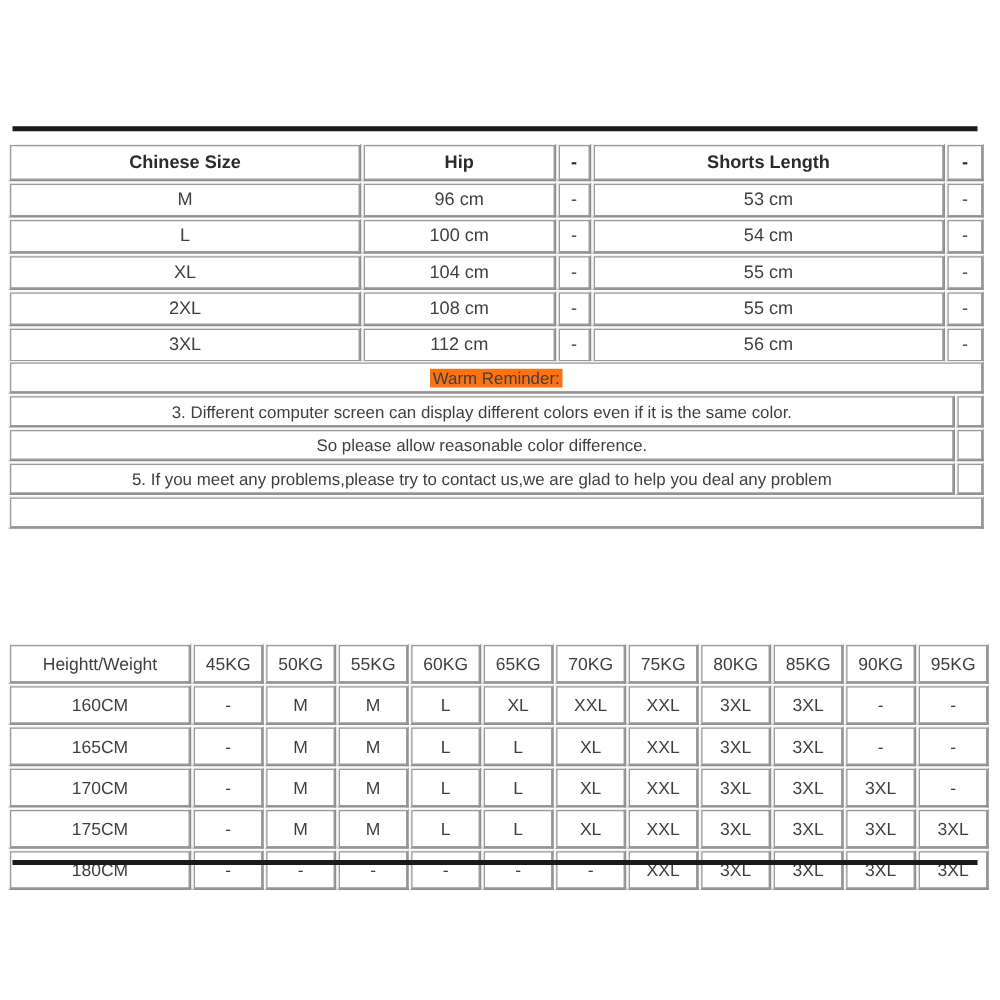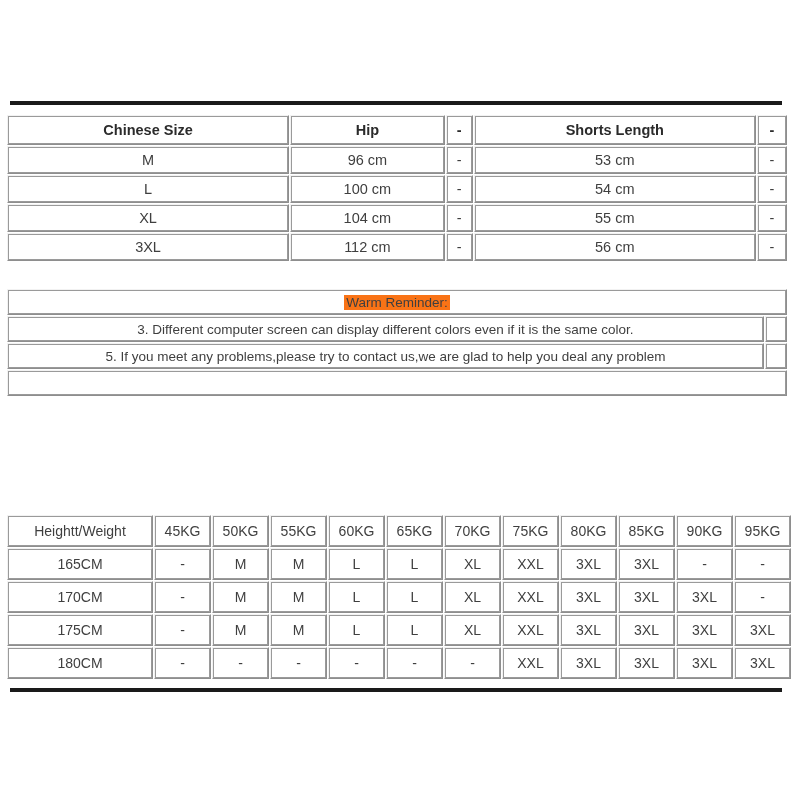--- a/index.html
+++ b/index.html
@@ -172,20 +172,27 @@
           <td>-</td>
         </tr>
         <tr>
           <td>XL</td>
           <td>104 cm</td>
           <td>-</td>
           <td>55 cm</td>
           <td>-</td>
         </tr>
         <tr>
+          <td>2XL</td>
+          <td>108 cm</td>
+          <td>-</td>
+          <td>55 cm</td>
+          <td>-</td>
+        </tr>
+        <tr>
           <td>3XL</td>
           <td>112 cm</td>
           <td>-</td>
           <td>56 cm</td>
           <td>-</td>
         </tr>
       </tbody>
     </table>
   </div>
 
@@ -194,20 +201,24 @@
       <colgroup>
           <col>
           <col style="width:22px">
         </colgroup>
       <tbody>
         <tr>
           <td colspan="2" class="rem-title"><span class="hl">Warm Reminder:</span></td>
         </tr>
         <tr>
           <td class="rem-plain">3. Different computer screen can display different colors even if it is the same color.</td>
+          <td class="pad-col"></td>
+        </tr>
+        <tr>
+          <td class="rem-plain">So please allow reasonable color difference.</td>
           <td class="pad-col"></td>
         </tr>
         <tr>
           <td class="rem-plain">5. If you meet any problems,please try to contact us,we are glad to help you deal any problem</td>
           <td class="pad-col"></td>
         </tr>
         <tr>
           <td colspan="2" class="rem-plain rem-empty"></td>
         </tr>
       </tbody>
@@ -241,20 +252,34 @@
           <th>70KG</th>
           <th>75KG</th>
           <th>80KG</th>
           <th>85KG</th>
           <th>90KG</th>
           <th>95KG</th>
         </tr>
       </thead>
       <tbody>
         <tr>
+          <td>160CM</td>
+          <td>-</td>
+          <td>M</td>
+          <td>M</td>
+          <td>L</td>
+          <td>XL</td>
+          <td>XXL</td>
+          <td>XXL</td>
+          <td>3XL</td>
+          <td>3XL</td>
+          <td>-</td>
+          <td>-</td>
+        </tr>
+        <tr>
           <td>165CM</td>
           <td>-</td>
           <td>M</td>
           <td>M</td>
           <td>L</td>
           <td>L</td>
           <td>XL</td>
           <td>XXL</td>
           <td>3XL</td>
           <td>3XL</td>

